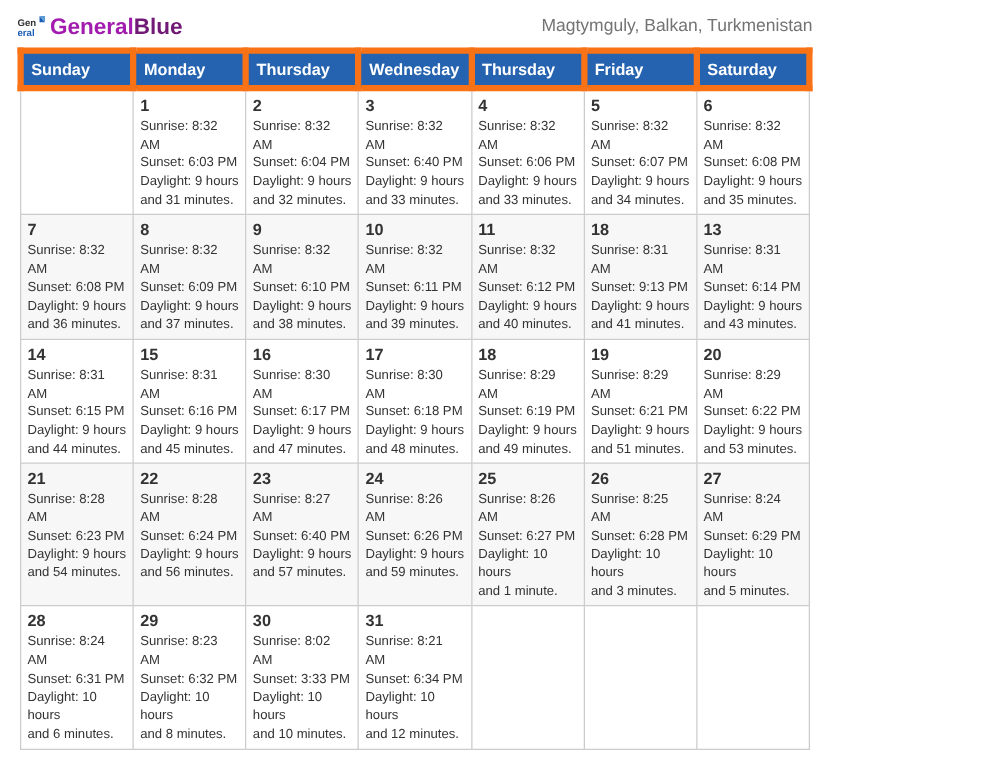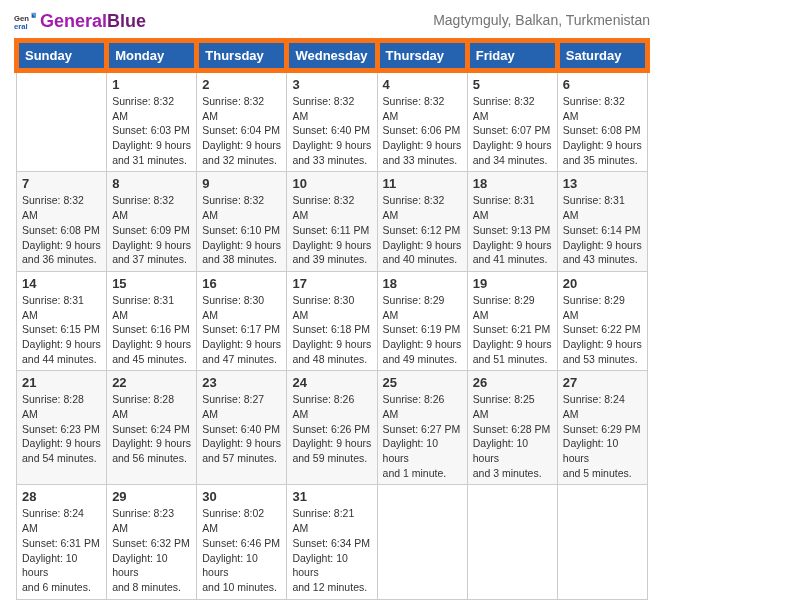--- a/index.html
+++ b/index.html
@@ -373,21 +373,21 @@
             <div class="day-detail">
               <div>Sunrise: 8:23 AM</div>
               <div>Sunset: 6:32 PM</div>
               <div>Daylight: 10 hours<br>and 8 minutes.</div>
             </div>
           </td>
           <td class="row-white">
             <span class="day-number">30</span>
             <div class="day-detail">
               <div>Sunrise: 8:02 AM</div>
-              <div>Sunset: 6:46 PM</div>
+              <div>Sunset: 3:33 PM</div>
               <div>Daylight: 10 hours<br>and 10 minutes.</div>
             </div>
           </td>
           <td class="row-white">
             <span class="day-number">31</span>
             <div class="day-detail">
               <div>Sunrise: 8:21 AM</div>
               <div>Sunset: 6:34 PM</div>
               <div>Daylight: 10 hours<br>and 12 minutes.</div>
             </div>

